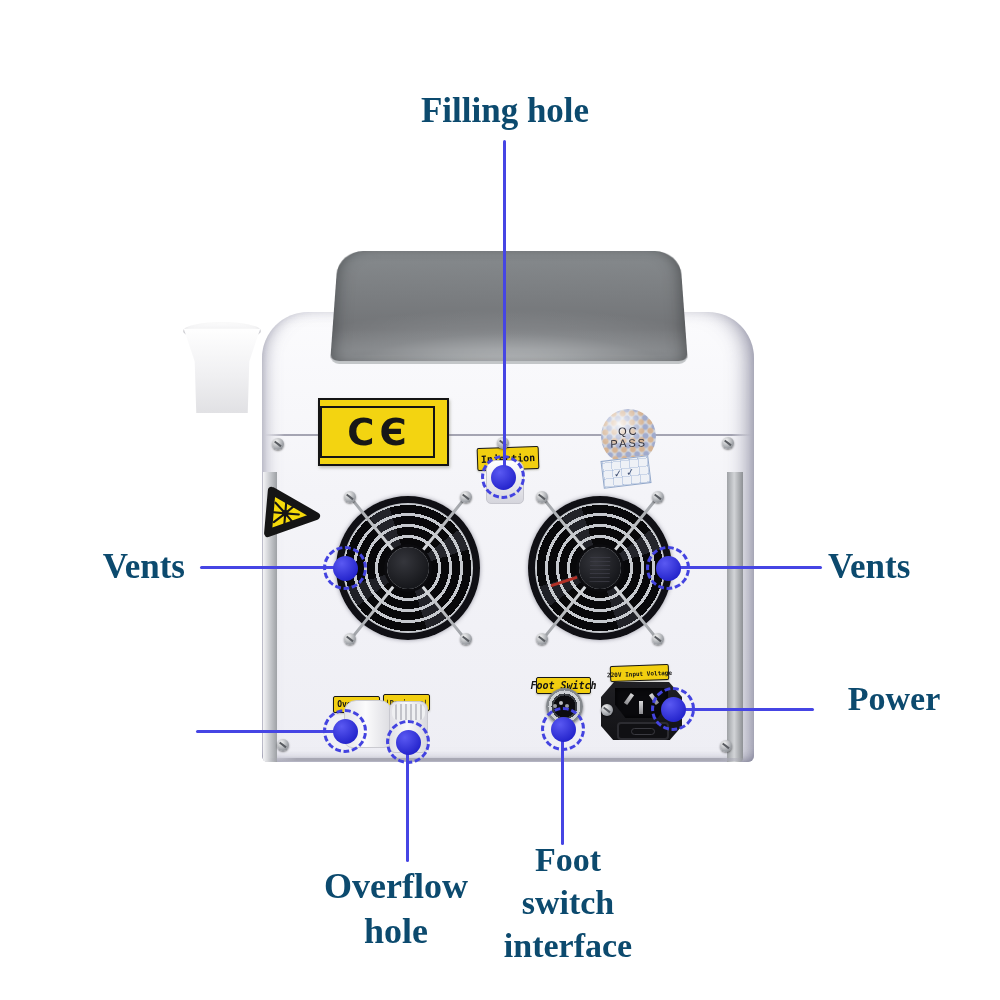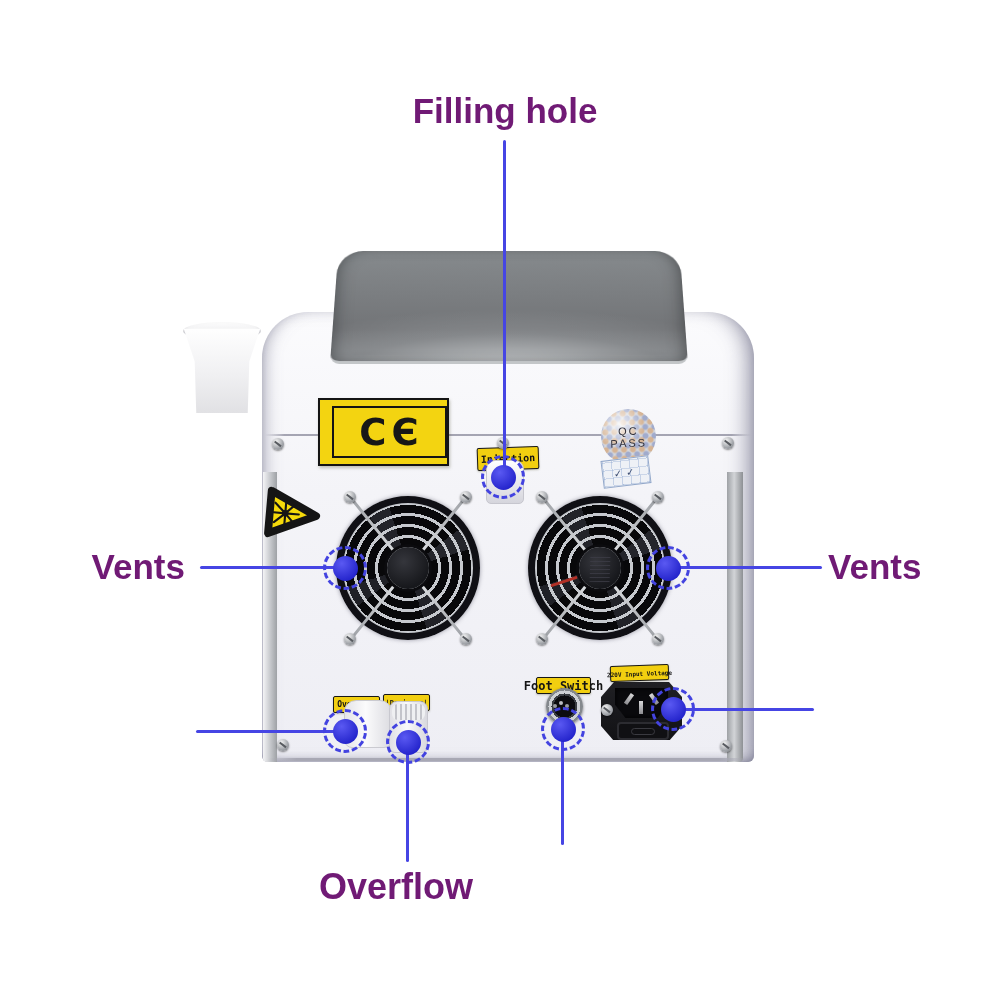--- a/index.html
+++ b/index.html
@@ -30,21 +30,21 @@
     background:linear-gradient(90deg,rgba(130,130,148,0),rgba(130,130,148,.7) 4%,rgba(130,130,148,.7) 96%,rgba(130,130,148,0));}
   .rail-l{left:263px;top:472px;width:14px;height:290px;
     background:linear-gradient(90deg,#f4f4f6,#c4c6ca 55%,#9ea1a5);border-radius:0 0 0 4px;}
   .rail-r{left:727px;top:472px;width:16px;height:290px;
     background:linear-gradient(90deg,#9ea1a5,#d2d4d7 45%,#8d9094);border-radius:0 0 4px 0;}
   .bottom-line{left:268px;top:758px;width:480px;height:3px;border-radius:2px;
     background:linear-gradient(90deg,rgba(0,0,0,0),#a8a8b4 6%,#a8a8b4 94%,rgba(0,0,0,0));}
 
   
   .ce{left:318px;top:398px;width:127px;height:64px;background:#f3d411;border:2px solid #141414;
-      box-shadow:1px 2px 3px rgba(90,90,60,.35);display:flex;align-items:center;justify-content:flex-end;}
+      box-shadow:1px 2px 3px rgba(90,90,60,.35);display:flex;align-items:center;justify-content:flex-start;}
   .ce-inner{width:111px;height:48px;border:2px solid #141414;display:flex;align-items:center;justify-content:center;}
   .ce-text{font-family:"DejaVu Sans",sans-serif;font-weight:700;font-size:37px;letter-spacing:5px;color:#171717;padding-left:4px;}
   .qc{left:601px;top:409px;width:55px;height:55px;border-radius:50%;
     background-color:#d3d6dd;
     background-image:
       radial-gradient(circle at 35% 28%, rgba(255,255,255,.85), rgba(255,255,255,0) 46%),
       radial-gradient(rgba(214,150,88,.55) 2.5px, rgba(0,0,0,0) 3.5px),
       radial-gradient(rgba(120,135,190,.55) 2.5px, rgba(0,0,0,0) 3.5px);
     background-size:auto,9px 9px,9px 9px;background-position:0 0,0 0,4px 5px;
     display:flex;flex-direction:column;align-items:center;justify-content:center;
@@ -54,21 +54,21 @@
     background-image:repeating-linear-gradient(90deg,rgba(120,150,200,.35) 0 1px,rgba(0,0,0,0) 1px 9px),
                      repeating-linear-gradient(0deg,rgba(120,150,200,.3) 0 1px,rgba(0,0,0,0) 1px 8px);
     color:#35466b;font-size:10px;letter-spacing:4px;}
   .laser{left:262px;top:485px;width:62px;height:58px;transform:rotate(5deg);}
   .ylabel{position:absolute;background:#f2cf10;border:1.5px solid #171717;color:#141414;border-radius:2px;
     font-family:"DejaVu Sans Mono","Liberation Mono",monospace;font-weight:700;
     display:flex;align-items:center;justify-content:center;white-space:nowrap;box-shadow:0 1px 2px rgba(80,80,40,.3);}
   .lab-injection{left:477px;top:447px;width:60px;height:21px;font-size:10px;transform:rotate(-2deg);}
   .lab-overflow{left:333px;top:696px;width:45px;height:15px;font-size:8px;}
   .lab-drainage{left:383px;top:694px;width:45px;height:15px;font-size:7px;}
-  .lab-foot{left:536px;top:677px;width:53px;height:15px;font-size:12px;}
+  .lab-foot{left:536px;top:677px;width:53px;height:15px;font-size:10px;font-style:italic;}
   .lab-volt{left:610px;top:665px;width:57px;height:14px;font-size:6px;transform:rotate(-2deg);}
 
   
   .fan-unit{width:160px;height:160px;}
   .fan-left{left:328px;top:488px;}
   .fan-right{left:520px;top:488px;}
   .fan-disc{position:absolute;left:8px;top:8px;width:144px;height:144px;border-radius:50%;
     background:
       repeating-radial-gradient(circle, rgba(0,0,0,0) 0 8px, #c6c9ce 8px 11px),
       conic-gradient(from 15deg,#08080a 0 38deg,#24252b 38deg 58deg,#08080a 58deg 128deg,#212228 128deg 148deg,
@@ -124,21 +124,21 @@
   .ln-drain{left:196px;top:730px;width:150px;height:3px;}
   .ln-power{left:676px;top:708px;width:138px;height:3px;}
   .ln-over{left:406px;top:746px;width:3px;height:116px;}
   .ln-foot{left:561px;top:733px;width:3px;height:112px;}
   .marker{position:absolute;width:44px;height:44px;border:3px dashed #4343e0;border-radius:50%;box-sizing:border-box;
     display:flex;align-items:center;justify-content:center;}
   .marker .dot{width:25px;height:25px;border-radius:50%;background:radial-gradient(circle at 35% 30%,#5a59f2,#2424cc 75%);}
   .mk-fill{left:481px;top:455px;} .mk-ventl{left:323px;top:546px;} .mk-ventr{left:646px;top:546px;}
   .mk-drain{left:323px;top:709px;} .mk-over{left:386px;top:720px;} .mk-foot{left:541px;top:707px;} .mk-power{left:651px;top:687px;}
 
-  .callout{position:absolute;font-weight:700;color:#701a75;font-size:35px;line-height:38px;}
+  .callout{position:absolute;font-weight:700;color:#0c4a6e;font-size:35px;line-height:38px;font-family:Liberation Serif, serif;}
   .t-fill{left:355px;top:92px;width:300px;text-align:center;}
   .t-ventl{left:55px;top:548px;width:130px;text-align:right;}
   .t-ventr{left:828px;top:548px;}
   .t-drain{left:24px;top:710px;}
   .t-power{left:808px;top:681px;width:172px;text-align:center;font-size:34px;line-height:35px;}
   .t-over{left:316px;top:864px;width:160px;text-align:center;font-size:36px;line-height:45px;}
   .t-foot{left:488px;top:838px;width:160px;text-align:center;font-size:34px;line-height:43px;}
 </style>
 </head>
 <body>
@@ -258,18 +258,25 @@
       <div class="dot"></div>
     </div>
   <div class="marker mk-power">
       <div class="dot"></div>
     </div>
 
   <div class="callout t-fill">Filling hole</div>
   <div class="callout t-ventl">Vents</div>
   <div class="callout t-ventr">Vents</div>
   <div class="callout t-power">
+    <div>Power</div>
   </div>
   <div class="callout t-over">
     <div>Overflow</div>
+    <div>hole</div>
+  </div>
+  <div class="callout t-foot">
+    <div>Foot</div>
+    <div>switch</div>
+    <div>interface</div>
   </div>
 
 </div>
 
 </body></html>

